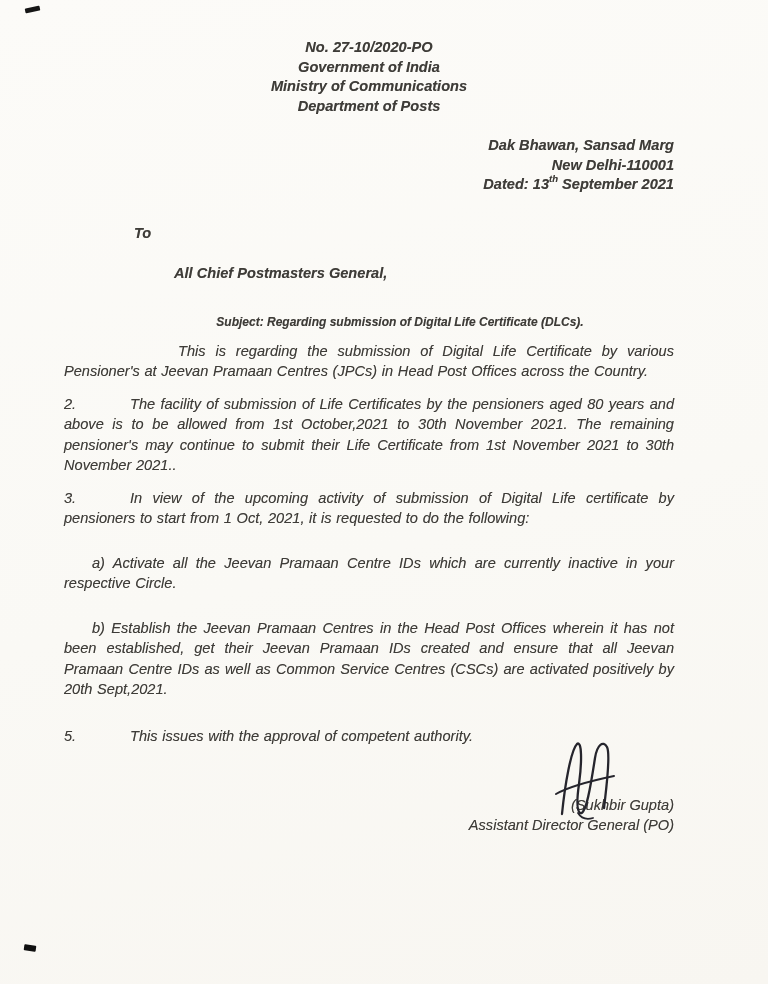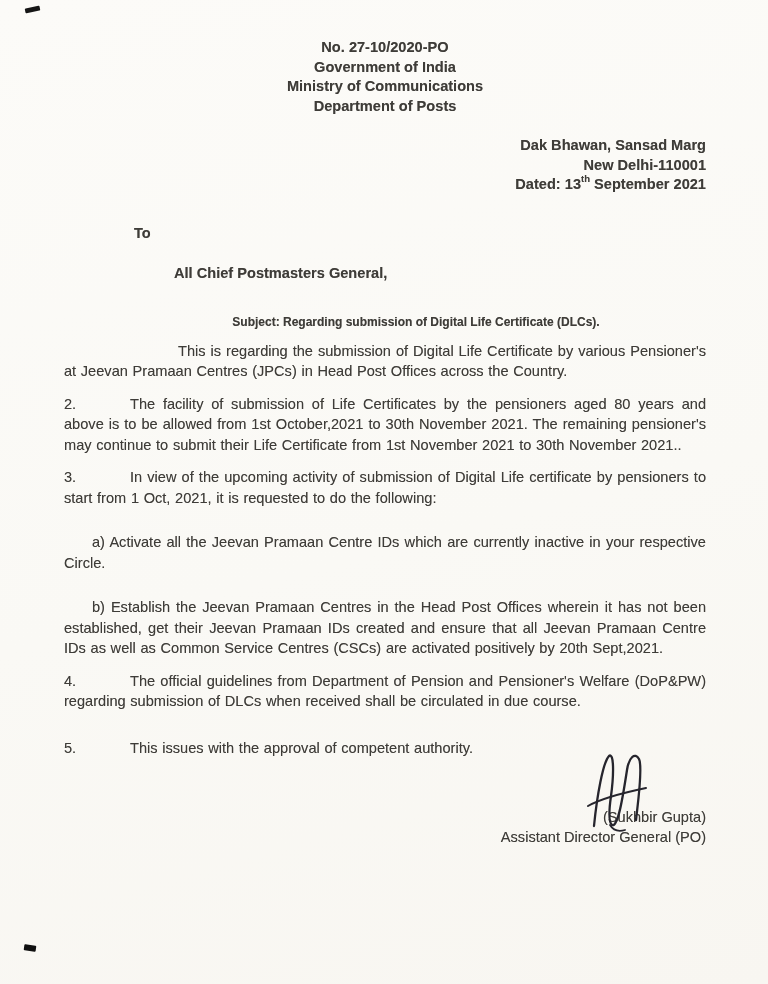--- a/index.html
+++ b/index.html
@@ -7,22 +7,23 @@
 
   .page {
     width: 768px;
     height: 984px;
     margin: 0 auto;
     position: relative;
     overflow: hidden;
     background: linear-gradient(165deg, #fcfbf8 0%, #faf9f5 55%, #f8f6f1 100%);
     font-family: "Liberation Sans", "DejaVu Sans", sans-serif;
     color: #3e3c38;
-    padding: 38px 62px 0 64px;
+    padding: 38px 94px 0 64px;
     text-shadow: 0 0 0.5px rgba(62,60,56,0.45);
+    font-style: italic;
   }
 
   .letterhead {
     text-align: center;
     font-weight: 700;
     font-size: 14.6px;
     line-height: 19.5px;
   }
 
   .sender {
@@ -105,21 +106,20 @@
   <p class="para indent-first">This is regarding the submission of Digital Life Certificate by various Pensioner's at Jeevan Pramaan Centres (JPCs) in Head Post Offices across the Country.</p>
 
   <p class="para"><span class="pnum">2.</span><span>The facility of submission of Life Certificates by the pensioners aged 80 years and above is to be allowed from 1st October,2021 to 30th November 2021. The remaining pensioner's may continue to submit their Life Certificate from 1st November 2021 to 30th November 2021..</span></p>
 
   <p class="para"><span class="pnum">3.</span><span>In view of the upcoming activity of submission of Digital Life certificate by pensioners to start from 1 Oct, 2021, it is requested to do the following:</span></p>
 
   <p class="para subitem">a) Activate all the Jeevan Pramaan Centre IDs which are currently inactive in your respective Circle.</p>
 
   <p class="para subitem">b) Establish the Jeevan Pramaan Centres in the Head Post Offices wherein it has not been established, get their Jeevan Pramaan IDs created and ensure that all Jeevan Pramaan Centre IDs as well as Common Service Centres (CSCs) are activated positively by 20th Sept,2021.</p>
 
-  <p class="para"><span class="pnum">4.</span><span>The official guidelines from Department of Pension and Pensioner's Welfare (DoP&amp;PW) regarding submission of DLCs when received shall be circulated in due course.</span></p>
 
   <p class="para gap-lg"><span class="pnum">5.</span><span>This issues with the approval of competent authority.</span></p>
 
   <div class="sigblock">
     <svg class="signature-svg" viewBox="0 0 74 88" fill="none" xmlns="http://www.w3.org/2000/svg">
       <path d="M14 78 C17 48 23 14 29 8 C34 4 34 26 31 48 C29 62 28 74 32 77 C38 80 43 48 47 22 C49 9 55 4 59 11 C63 19 58 54 56 72" stroke="#26252d" stroke-width="2.3" stroke-linecap="round"></path>
       <path d="M8 58 C22 50 42 45 66 40" stroke="#26252d" stroke-width="2" stroke-linecap="round"></path>
       <path d="M30 77 C33 82 38 84 45 82" stroke="#26252d" stroke-width="1.8" stroke-linecap="round"></path>
     </svg>
     <div>(Sukhbir Gupta)</div>

